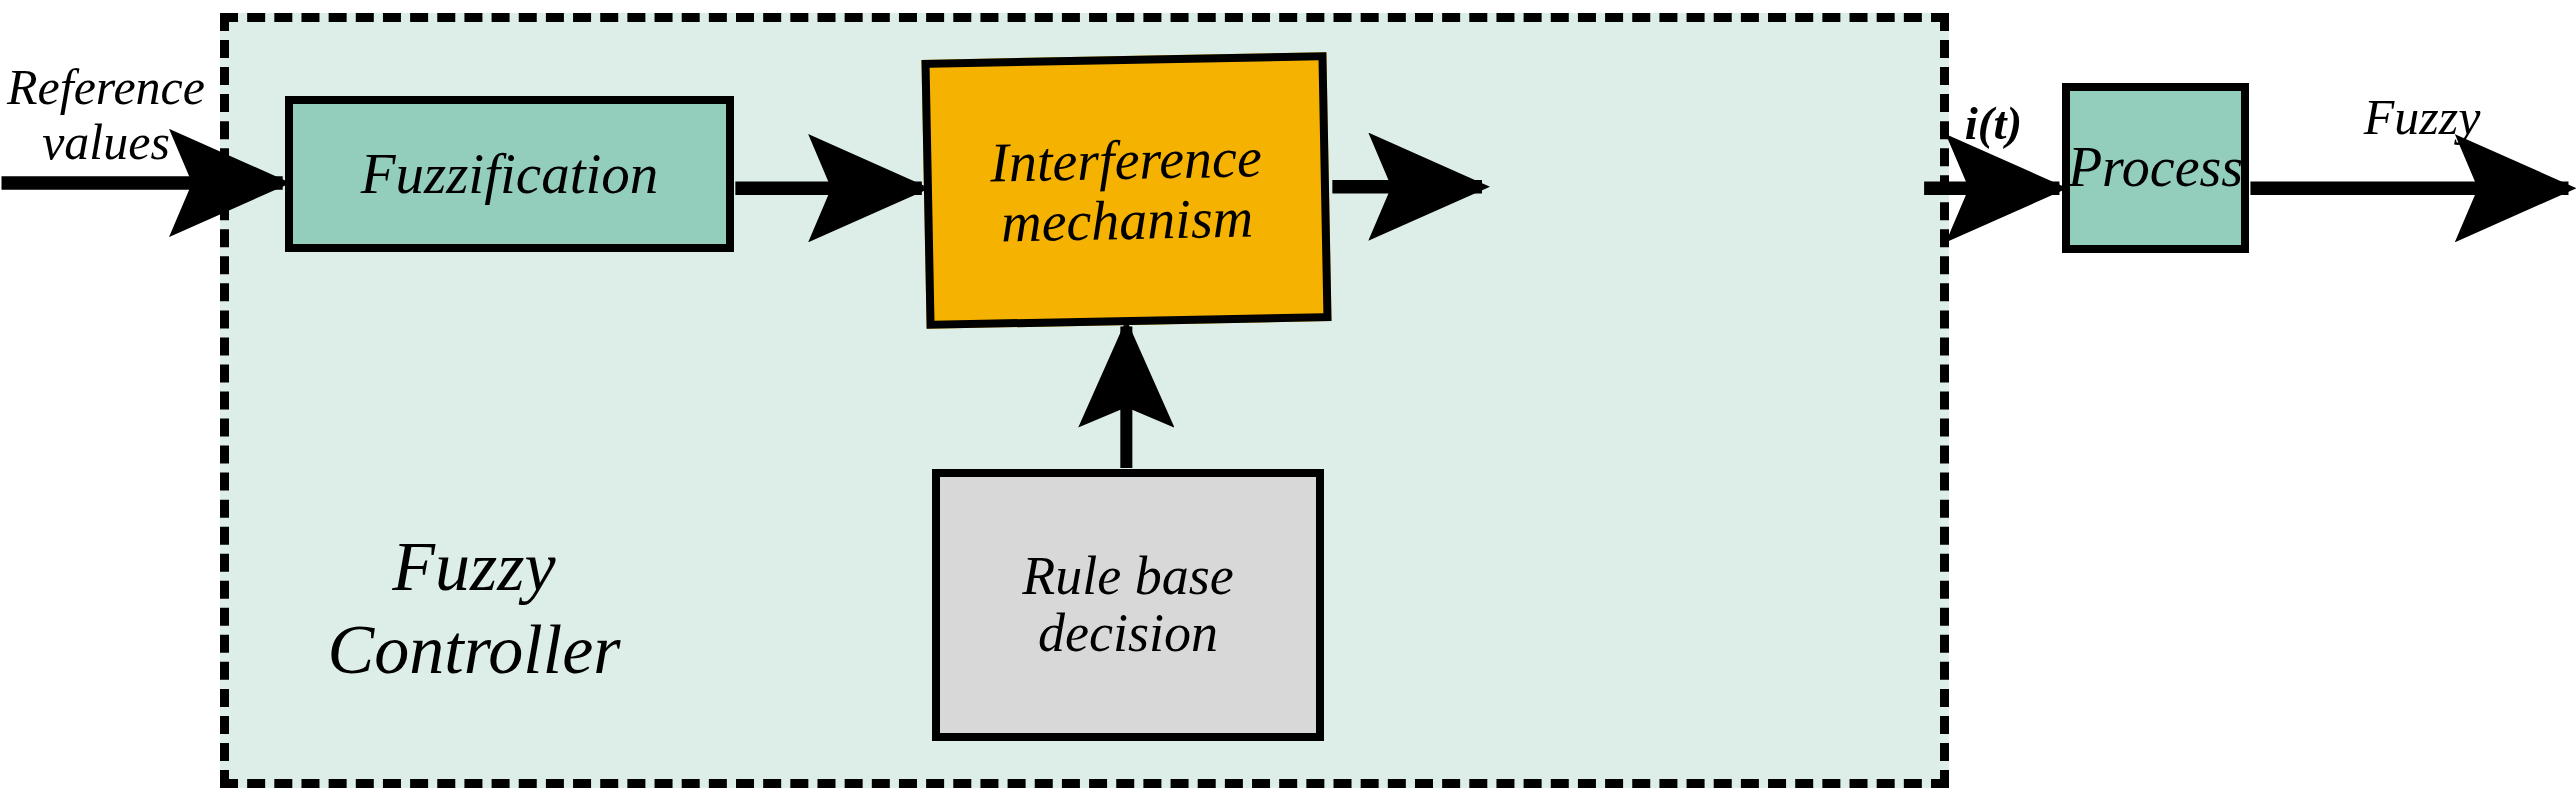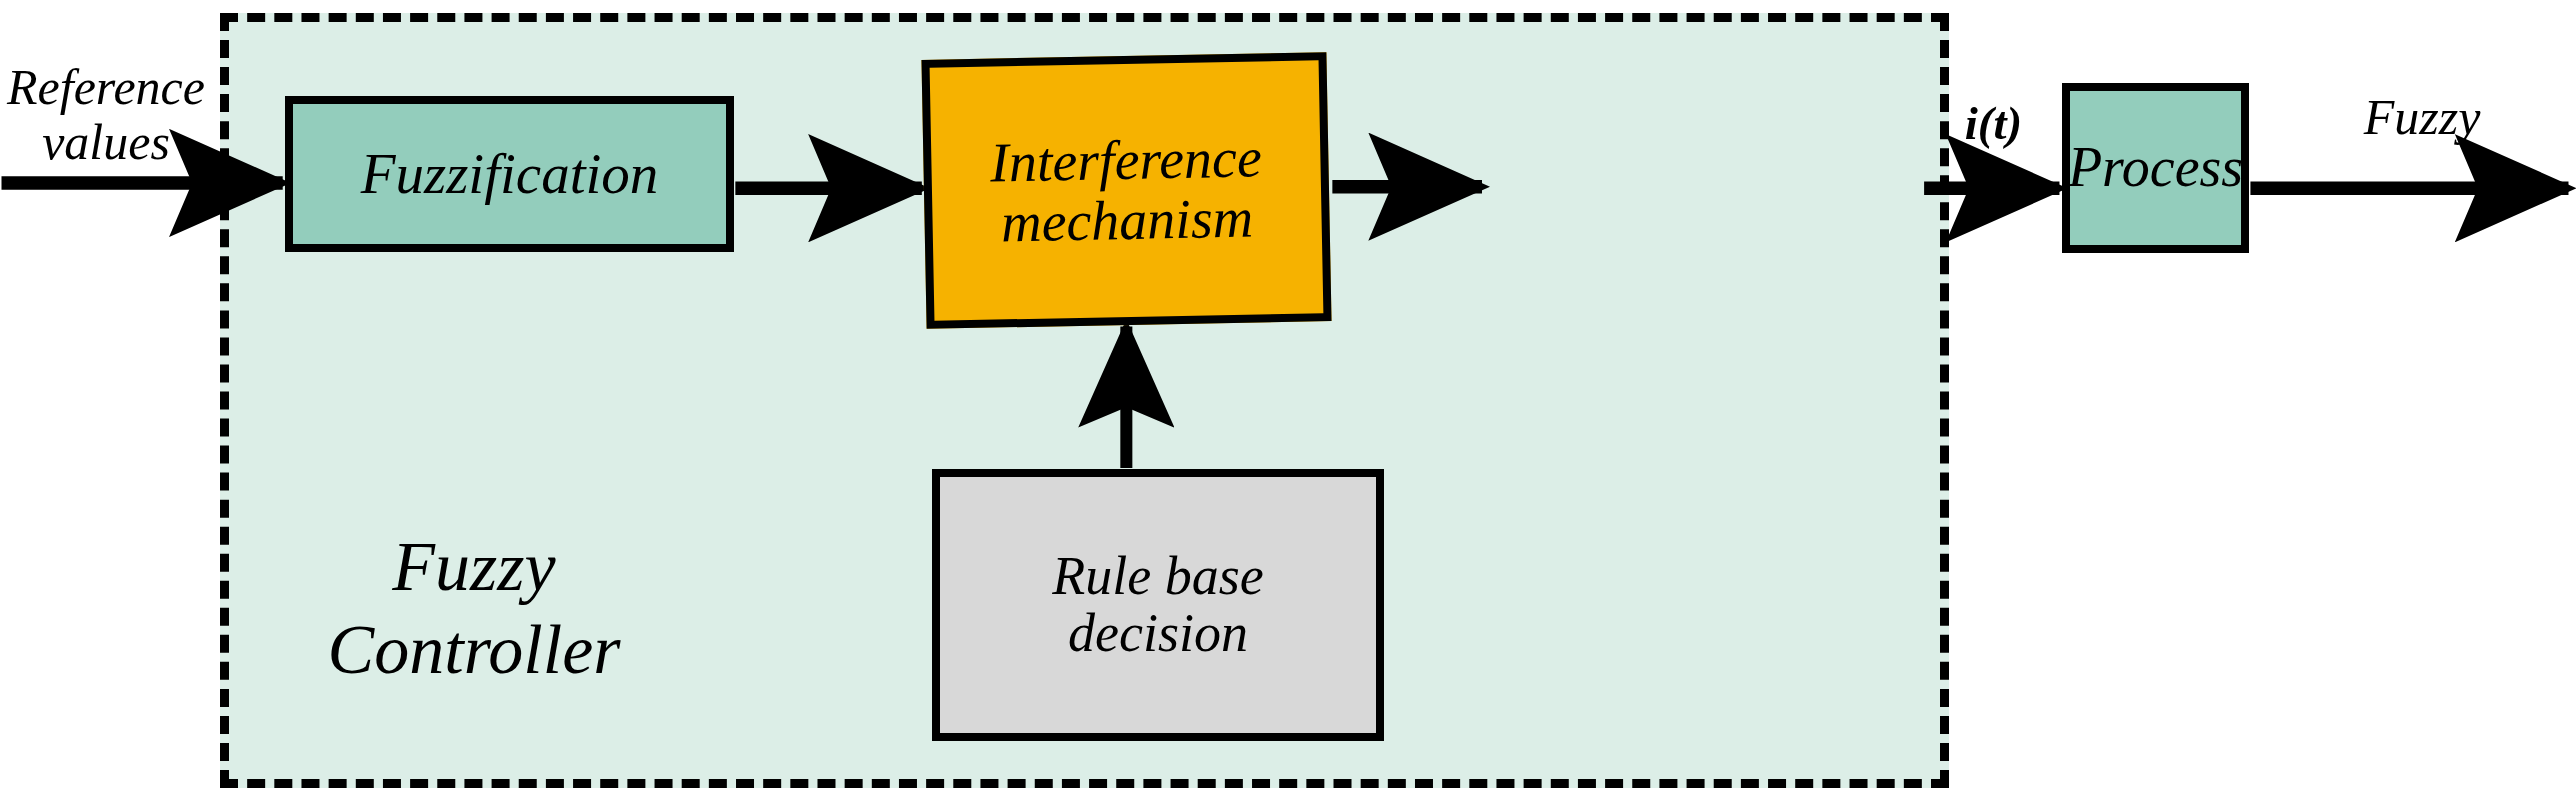--- a/index.html
+++ b/index.html
@@ -80,21 +80,21 @@
     top: 83px;
     width: 187px;
     height: 170px;
     background: #93cdbc;
     font-size: 56px;
   }
 
   #block-rulebase {
     left: 932px;
     top: 469px;
-    width: 452px;
+    width: 392px;
     height: 272px;
     background: #d8d8d8;
     font-size: 54px;
   }
 
   
   .free-label {
     position: absolute;
     color: #000000;
     font-style: italic;

